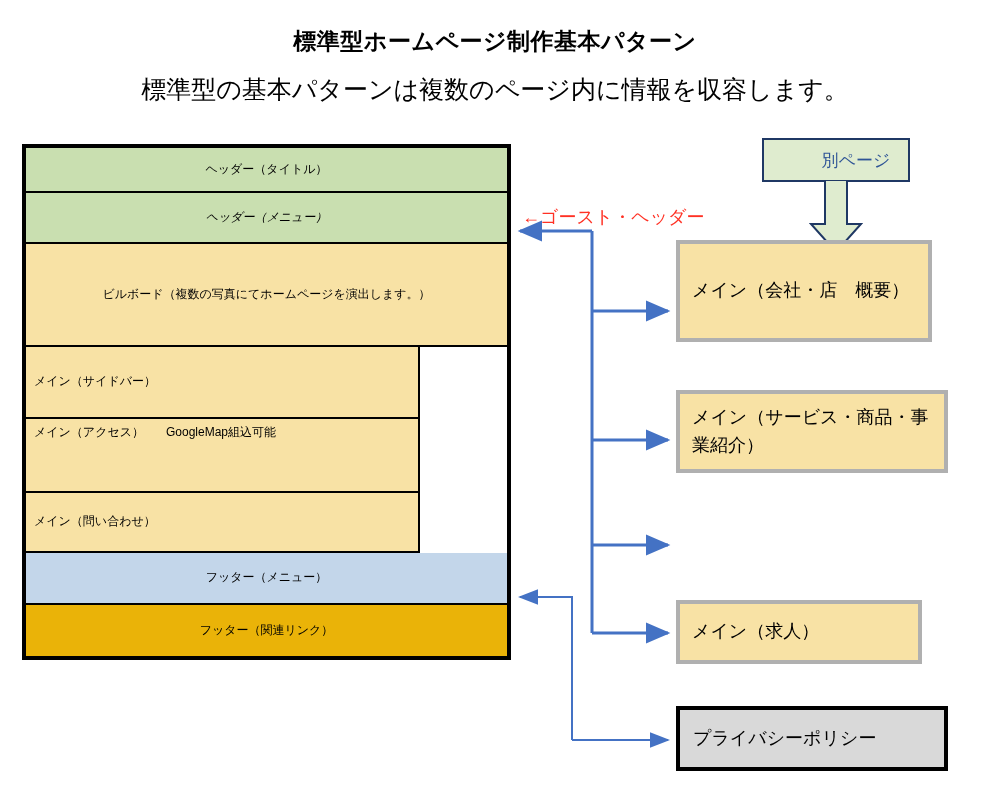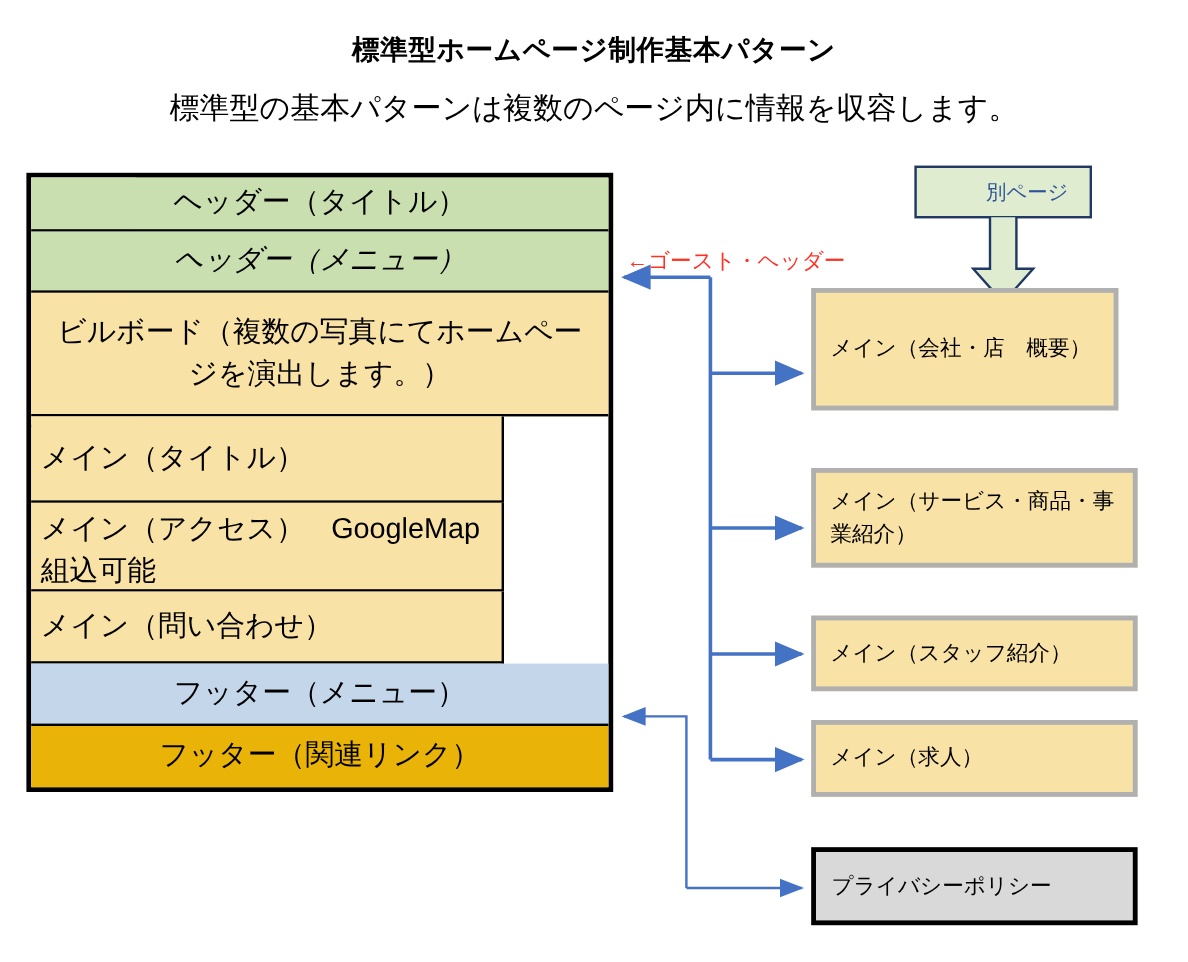--- a/index.html
+++ b/index.html
@@ -54,21 +54,21 @@
     box-sizing: border-box;
     background: #ffffff;
   }
   .wf-row {
     position: absolute;
     left: 0;
     box-sizing: border-box;
     border-bottom: 2px solid #000;
     display: flex;
     align-items: center;
-    font-size: 24px;
+    font-size: 12px;
     line-height: 1.45;
   }
   .wf-center { justify-content: center; text-align: center; }
   .wf-left { justify-content: flex-start; padding-left: 8px; text-align: left; }
 
   .row-header-title {
     top: 0; width: 481px; height: 45px;
     background: #c9dfb0;
   }
   .row-header-menu {
@@ -139,21 +139,21 @@
     color: #000;
   }
   .rbox-privacy {
     background: #d9d9d9;
     border: 4px solid #000000;
   }
 
   .box-company  { left: 676px; top: 240px; width: 256px; height: 102px; }
   .box-service  { left: 676px; top: 390px; width: 272px; height: 83px; }
   .box-staff    { left: 676px; top: 513px; width: 272px; height: 63px; }
-  .box-recruit  { left: 676px; top: 600px; width: 272px; height: 64px; }
+  .box-recruit  { left: 676px; top: 600px; width: 246px; height: 64px; }
   .box-privacy  { left: 676px; top: 706px; width: 272px; height: 65px; padding-left: 13px; }
 
   
   .alt-page-box {
     position: absolute;
     left: 762px;
     top: 138px;
     width: 148px;
     height: 44px;
     box-sizing: border-box;
@@ -240,21 +240,21 @@
 
     <div class="wf-row wf-center row-header-menu">
       <span>ヘッダー（メニュー）</span>
     </div>
 
     <div class="wf-row wf-center row-billboard">
       <span>ビルボード（複数の写真にてホームページを演出します。）</span>
     </div>
 
     <div class="wf-row wf-left row-news">
-      <span>メイン（タイトル）</span>
+      <span>メイン（サイドバー）</span>
     </div>
 
     <div class="wf-row wf-left row-access">
       <span class="access-wrap">
         <span>メイン（アクセス）</span><span class="gm-gap"></span><span>GoogleMap組込可能</span>
       </span>
     </div>
 
     <div class="wf-row wf-left row-contact">
       <span>メイン（問い合わせ）</span>
@@ -283,23 +283,20 @@
   </svg>
 
   <div class="rbox box-company">
     <span>メイン（会社・店　概要）</span>
   </div>
 
   <div class="rbox box-service">
     <span>メイン（サービス・商品・事業紹介）</span>
   </div>
 
-  <div class="rbox box-staff">
-    <span>メイン（スタッフ紹介）</span>
-  </div>
 
   <div class="rbox box-recruit">
     <span>メイン（求人）</span>
   </div>
 
   <div class="rbox rbox-privacy box-privacy">
     <span>プライバシーポリシー</span>
   </div>
 
 </div>

